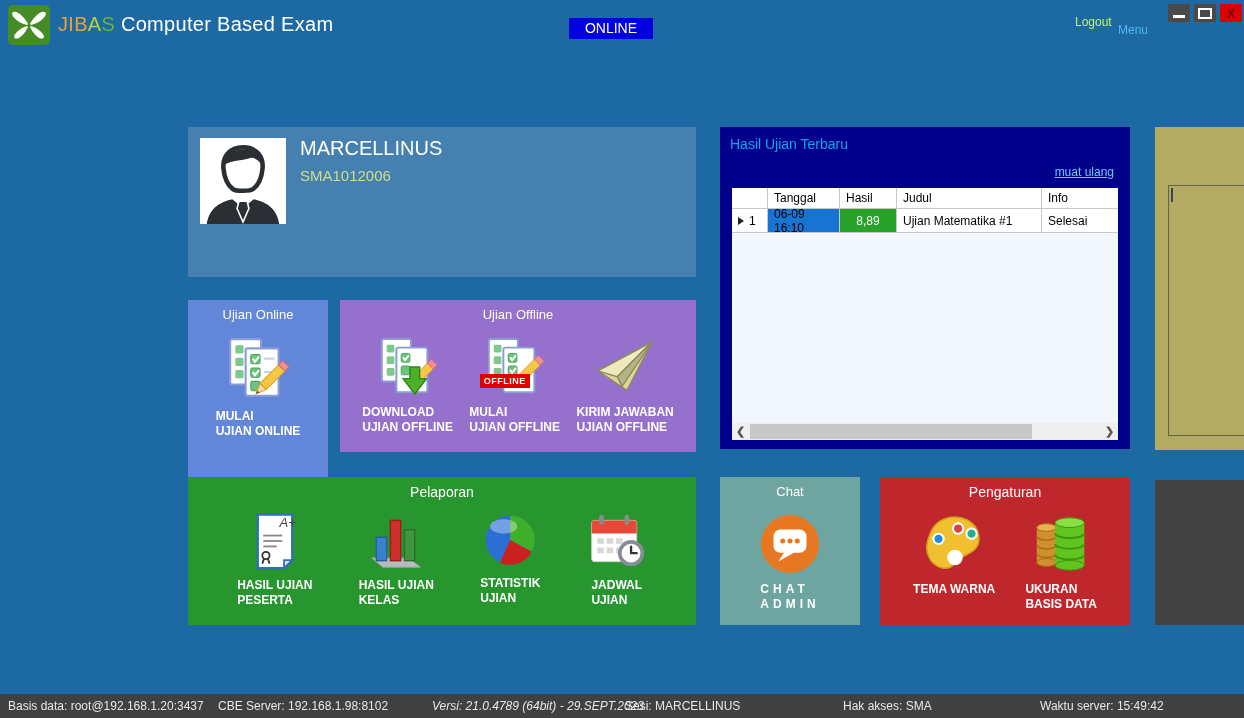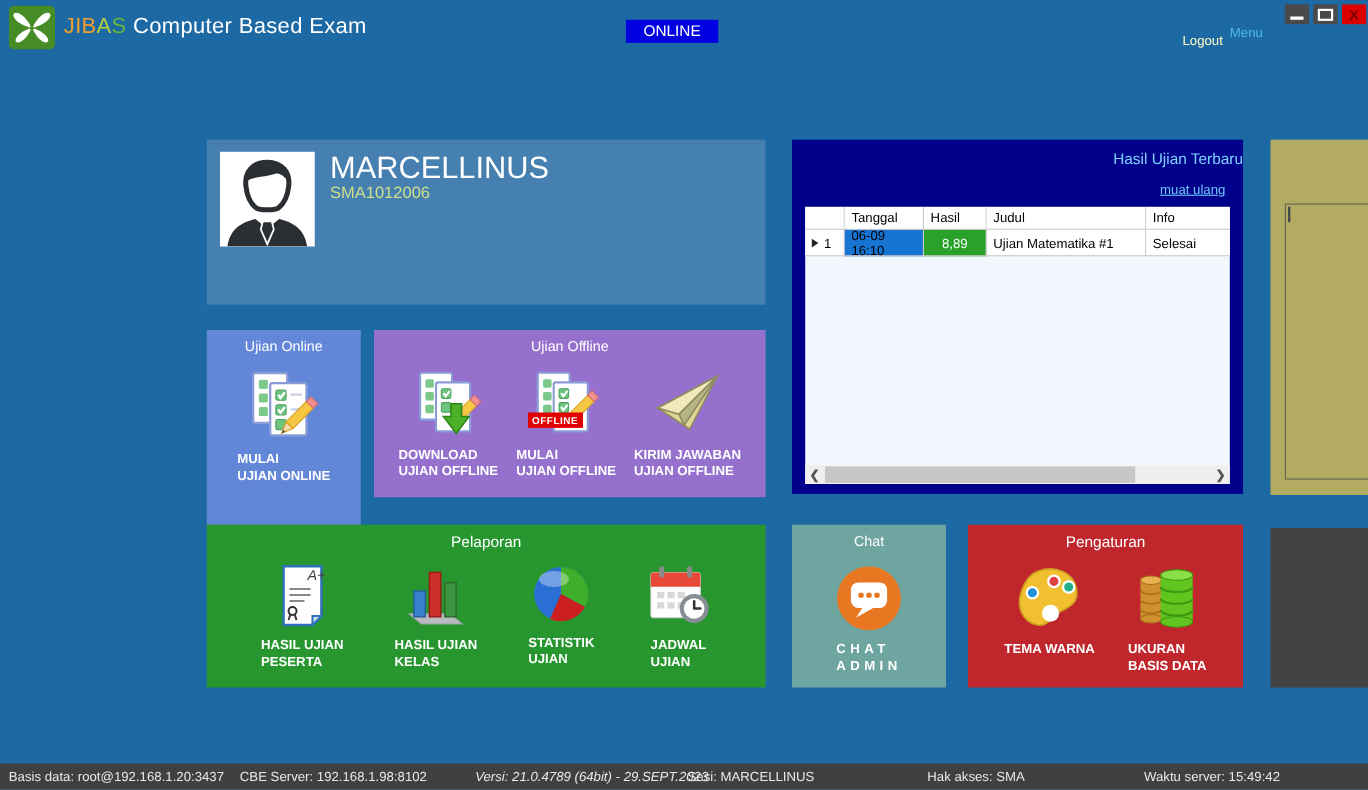--- a/index.html
+++ b/index.html
@@ -8,38 +8,38 @@
   .abs{position:absolute;}
 
   
   .logo{left:8px;top:5px;width:42px;height:40px;}
   .app-title{left:58px;top:13px;font-size:20px;color:#fff;letter-spacing:.3px;}
   .brand-jib{color:#f0a030;}
   .brand-a{color:#b9cf3a;}
   .brand-s{color:#67b33c;}
   .online-badge{left:569px;top:18px;width:84px;height:21px;background:#0000e0;color:#fff;
        font-size:14px;text-align:center;line-height:21px;}
-  .logout-link{left:1075px;top:30px;font-size:12px;color:#fef9c3;cursor:pointer;}
+  .logout-link{left:1075px;top:15px;font-size:12px;color:#bef264;cursor:pointer;}
   .menu-link{left:1118px;top:23px;font-size:12px;color:#4fb7ef;cursor:pointer;}
   .win-btn{top:4px;width:22px;height:18px;display:flex;align-items:center;justify-content:center;}
   .win-min{left:1168px;background:#4a4a4a;}
   .win-max{left:1194px;background:#4a4a4a;}
   .win-close{left:1220px;background:#dd0000;color:#7a0000;font-weight:bold;font-size:13px;}
   .glyph-min{width:12px;height:3px;background:#fff;margin-top:6px;}
   .glyph-max{width:10px;height:7px;border:2px solid #fff;}
 
   
   .profile-card{left:188px;top:127px;width:508px;height:150px;background:#4580b0;}
   .avatar-box{left:12px;top:11px;width:86px;height:86px;background:#fff;}
-  .profile-name{left:112px;top:10px;font-size:28px;color:#fff;}
+  .profile-name{left:112px;top:10px;font-size:20px;color:#fff;}
   .profile-id{left:112px;top:40px;font-size:15px;color:#cede8a;}
 
   
   .hasil-panel{left:720px;top:127px;width:410px;height:322px;background:#00008b;}
-  .hasil-title{left:10px;right:0;top:9px;text-align:right;font-size:14px;color:#7dd3fc;}
+  .hasil-title{left:10px;right:0;top:9px;text-align:left;font-size:14px;color:#0ea5e9;}
   .reload-link{right:16px;top:38px;font-size:12px;color:#6fc7f8;text-decoration:underline;cursor:pointer;}
   .grid{left:12px;top:61px;width:386px;height:252px;background:#f2f7fd;overflow:hidden;}
   .grid-row{display:flex;width:420px;}
   .grid-cell{box-sizing:border-box;border-right:1px solid #c8c8c8;border-bottom:1px solid #c8c8c8;
        font-size:12px;color:#000;padding:0 6px;display:flex;align-items:center;background:#fff;}
   .hdr .grid-cell{height:21px;}
   .datarow .grid-cell{height:24px;}
   .c0{width:36px;}.c1{width:72px;}.c2{width:57px;}.c3{width:145px;}.c4{width:110px;}
   .cell-tanggal{background:#1874d2;color:#000000;}
   .cell-hasil{background:#28a228;color:#fff;justify-content:center;}

